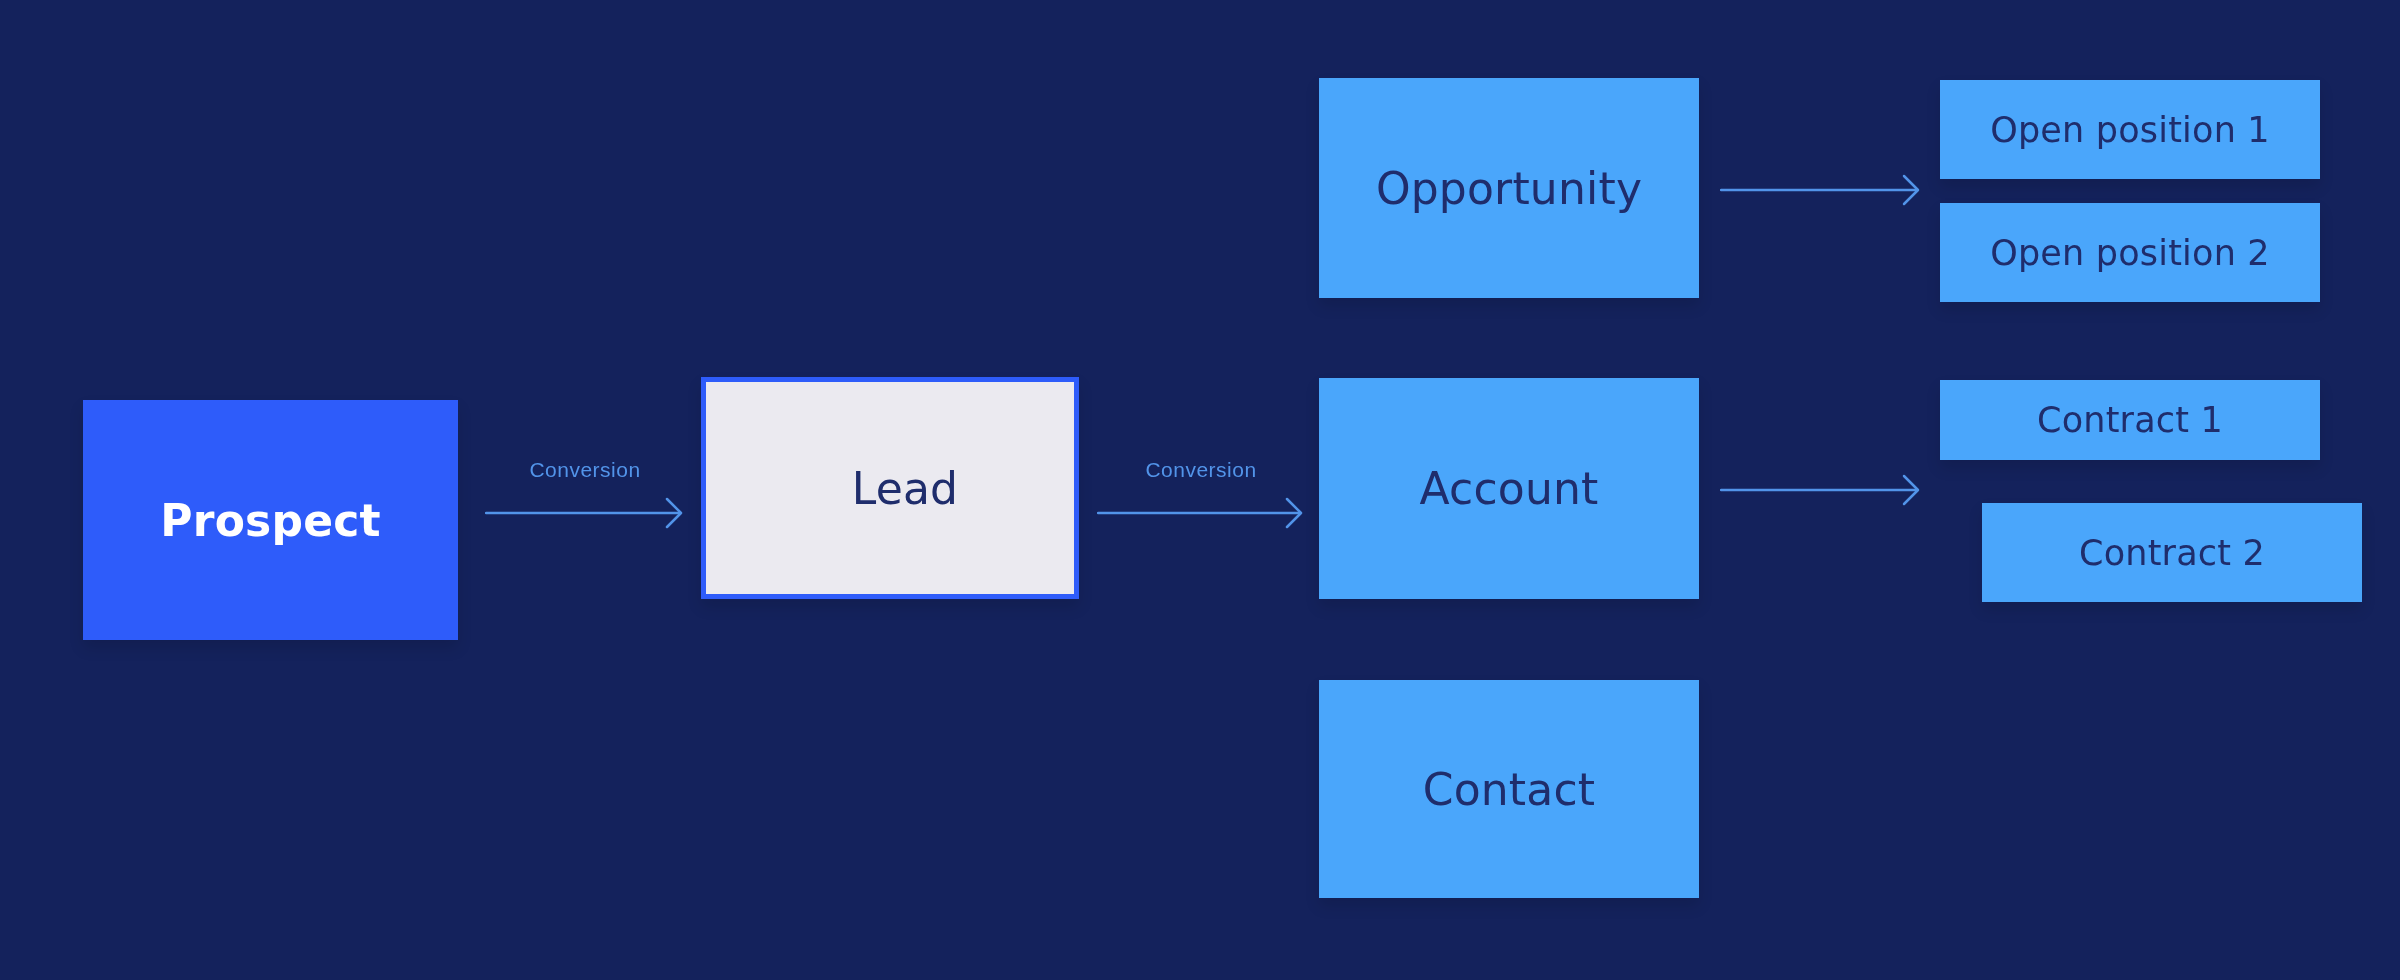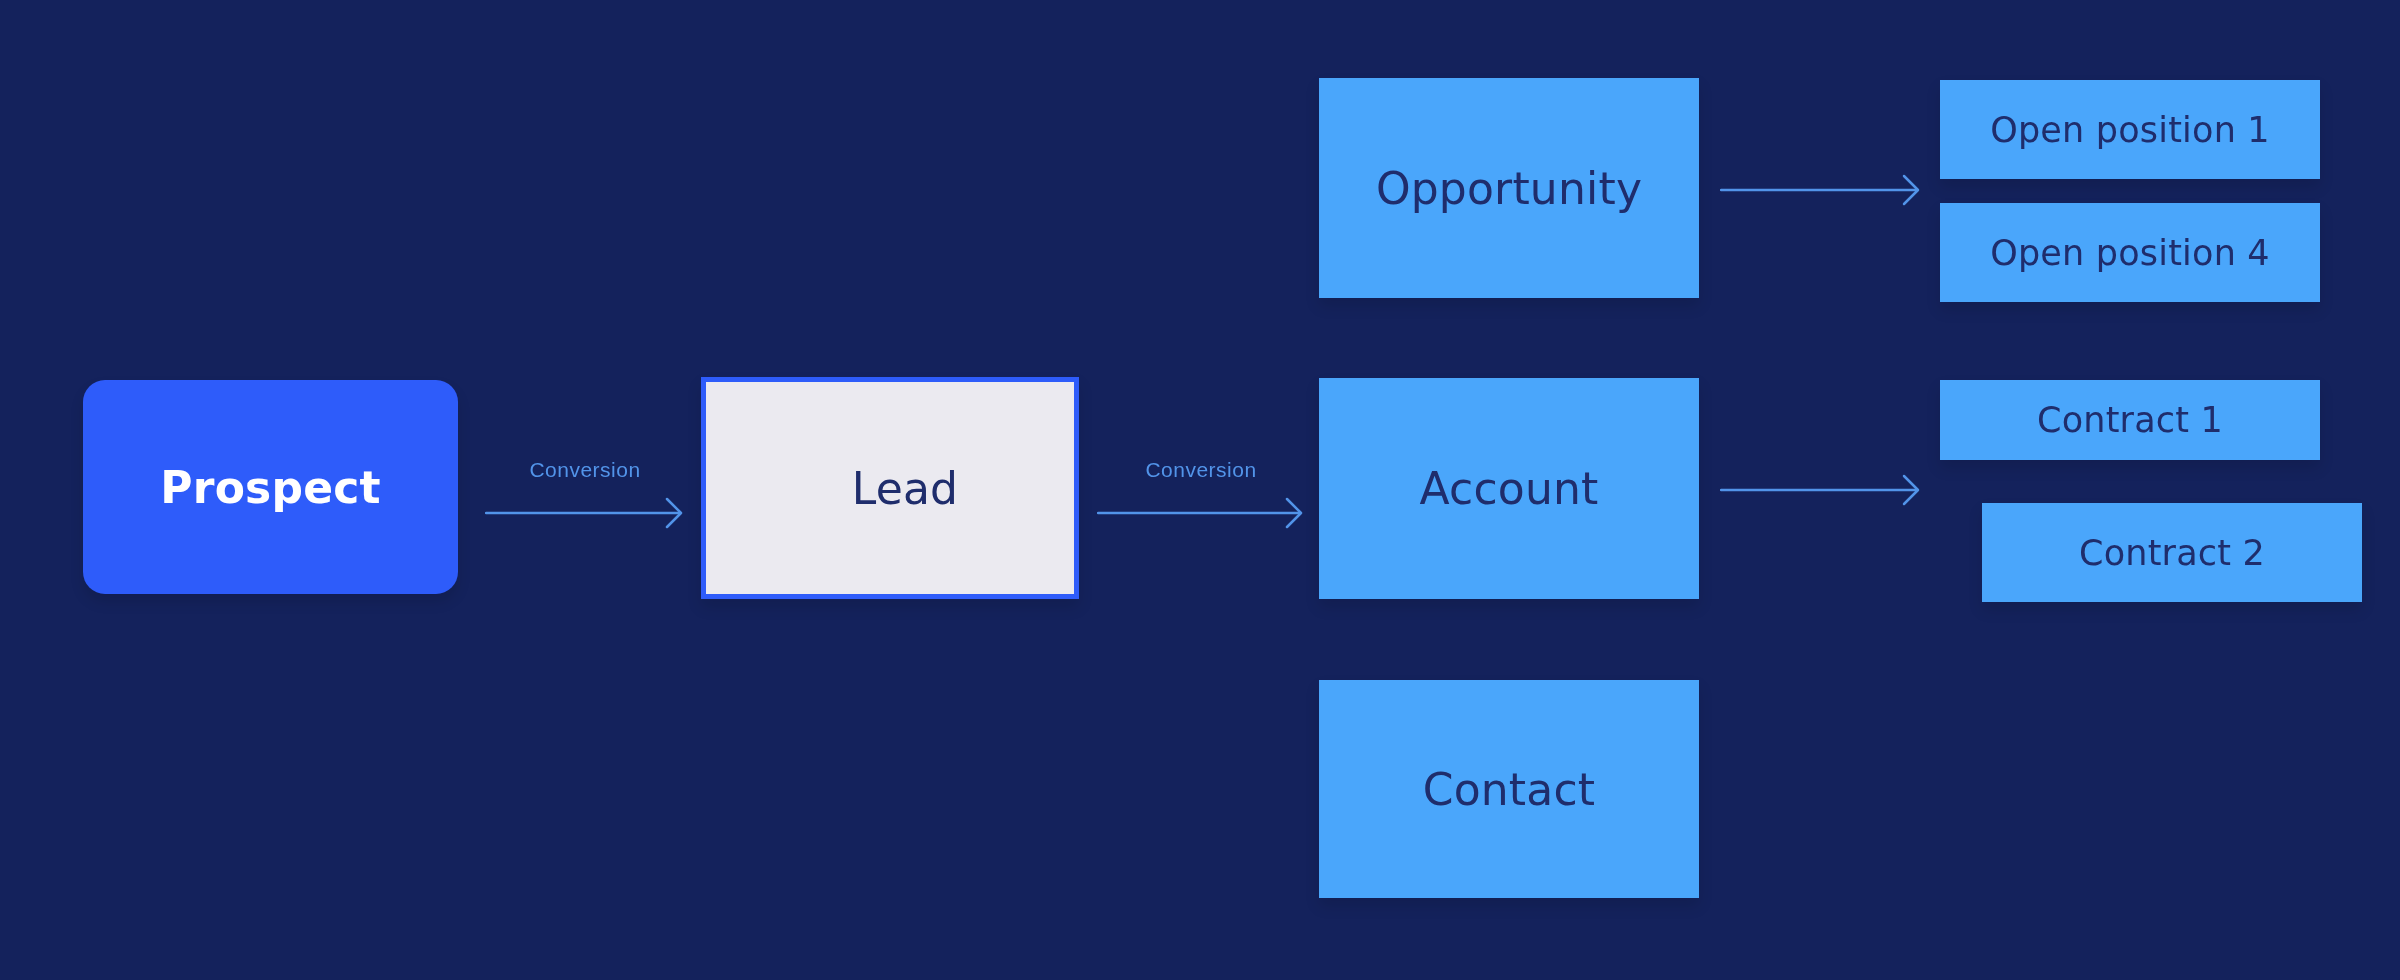--- a/index.html
+++ b/index.html
@@ -37,24 +37,23 @@
     letter-spacing:0.2px;
   }
   .node-small{
     font-size:35px;
     color:var(--dark-navy-text);
     letter-spacing:0.2px;
   }
   .fill-primary{background:var(--primary-blue);}
   .fill-light{background:var(--light-blue);}
   .node-prospect{
-    left:83px;top:380px;width:375px;height:214px;
+    left:83px;top:400px;width:375px;height:240px;
     color:var(--white-text);
     font-weight:700;
-    border-radius:22px;
   }
   .node-lead{
     left:701px;top:377px;width:378px;height:222px;
     background:var(--lead-fill);
     border:5px solid var(--primary-blue);
     padding-left:30px;
   }
   .node-opportunity{left:1319px;top:78px;width:380px;height:220px;}
   .node-account{left:1319px;top:378px;width:380px;height:221px;}
   .node-contact{left:1319px;top:680px;width:380px;height:218px;}
@@ -132,21 +131,21 @@
     <svg width="202" height="40" viewBox="0 0 202 40" fill="none">
       <line x1="1" y1="20" x2="197" y2="20" stroke="currentColor" stroke-width="2.5" stroke-linecap="round"></line>
       <polyline points="184,6 198,20 184,34" stroke="currentColor" stroke-width="2.5" fill="none" stroke-linecap="round" stroke-linejoin="round"></polyline>
     </svg>
   </div>
 
   <div class="node node-small node-op1 fill-light">
     <span>Open position 1</span>
   </div>
   <div class="node node-small node-op2 fill-light">
-    <span>Open position 4</span>
+    <span>Open position 2</span>
   </div>
   <div class="node node-small node-c1 fill-light">
     <span>Contract 1</span>
   </div>
   <div class="node node-small node-c2 fill-light">
     <span>Contract 2</span>
   </div>
 
 </div>
 

